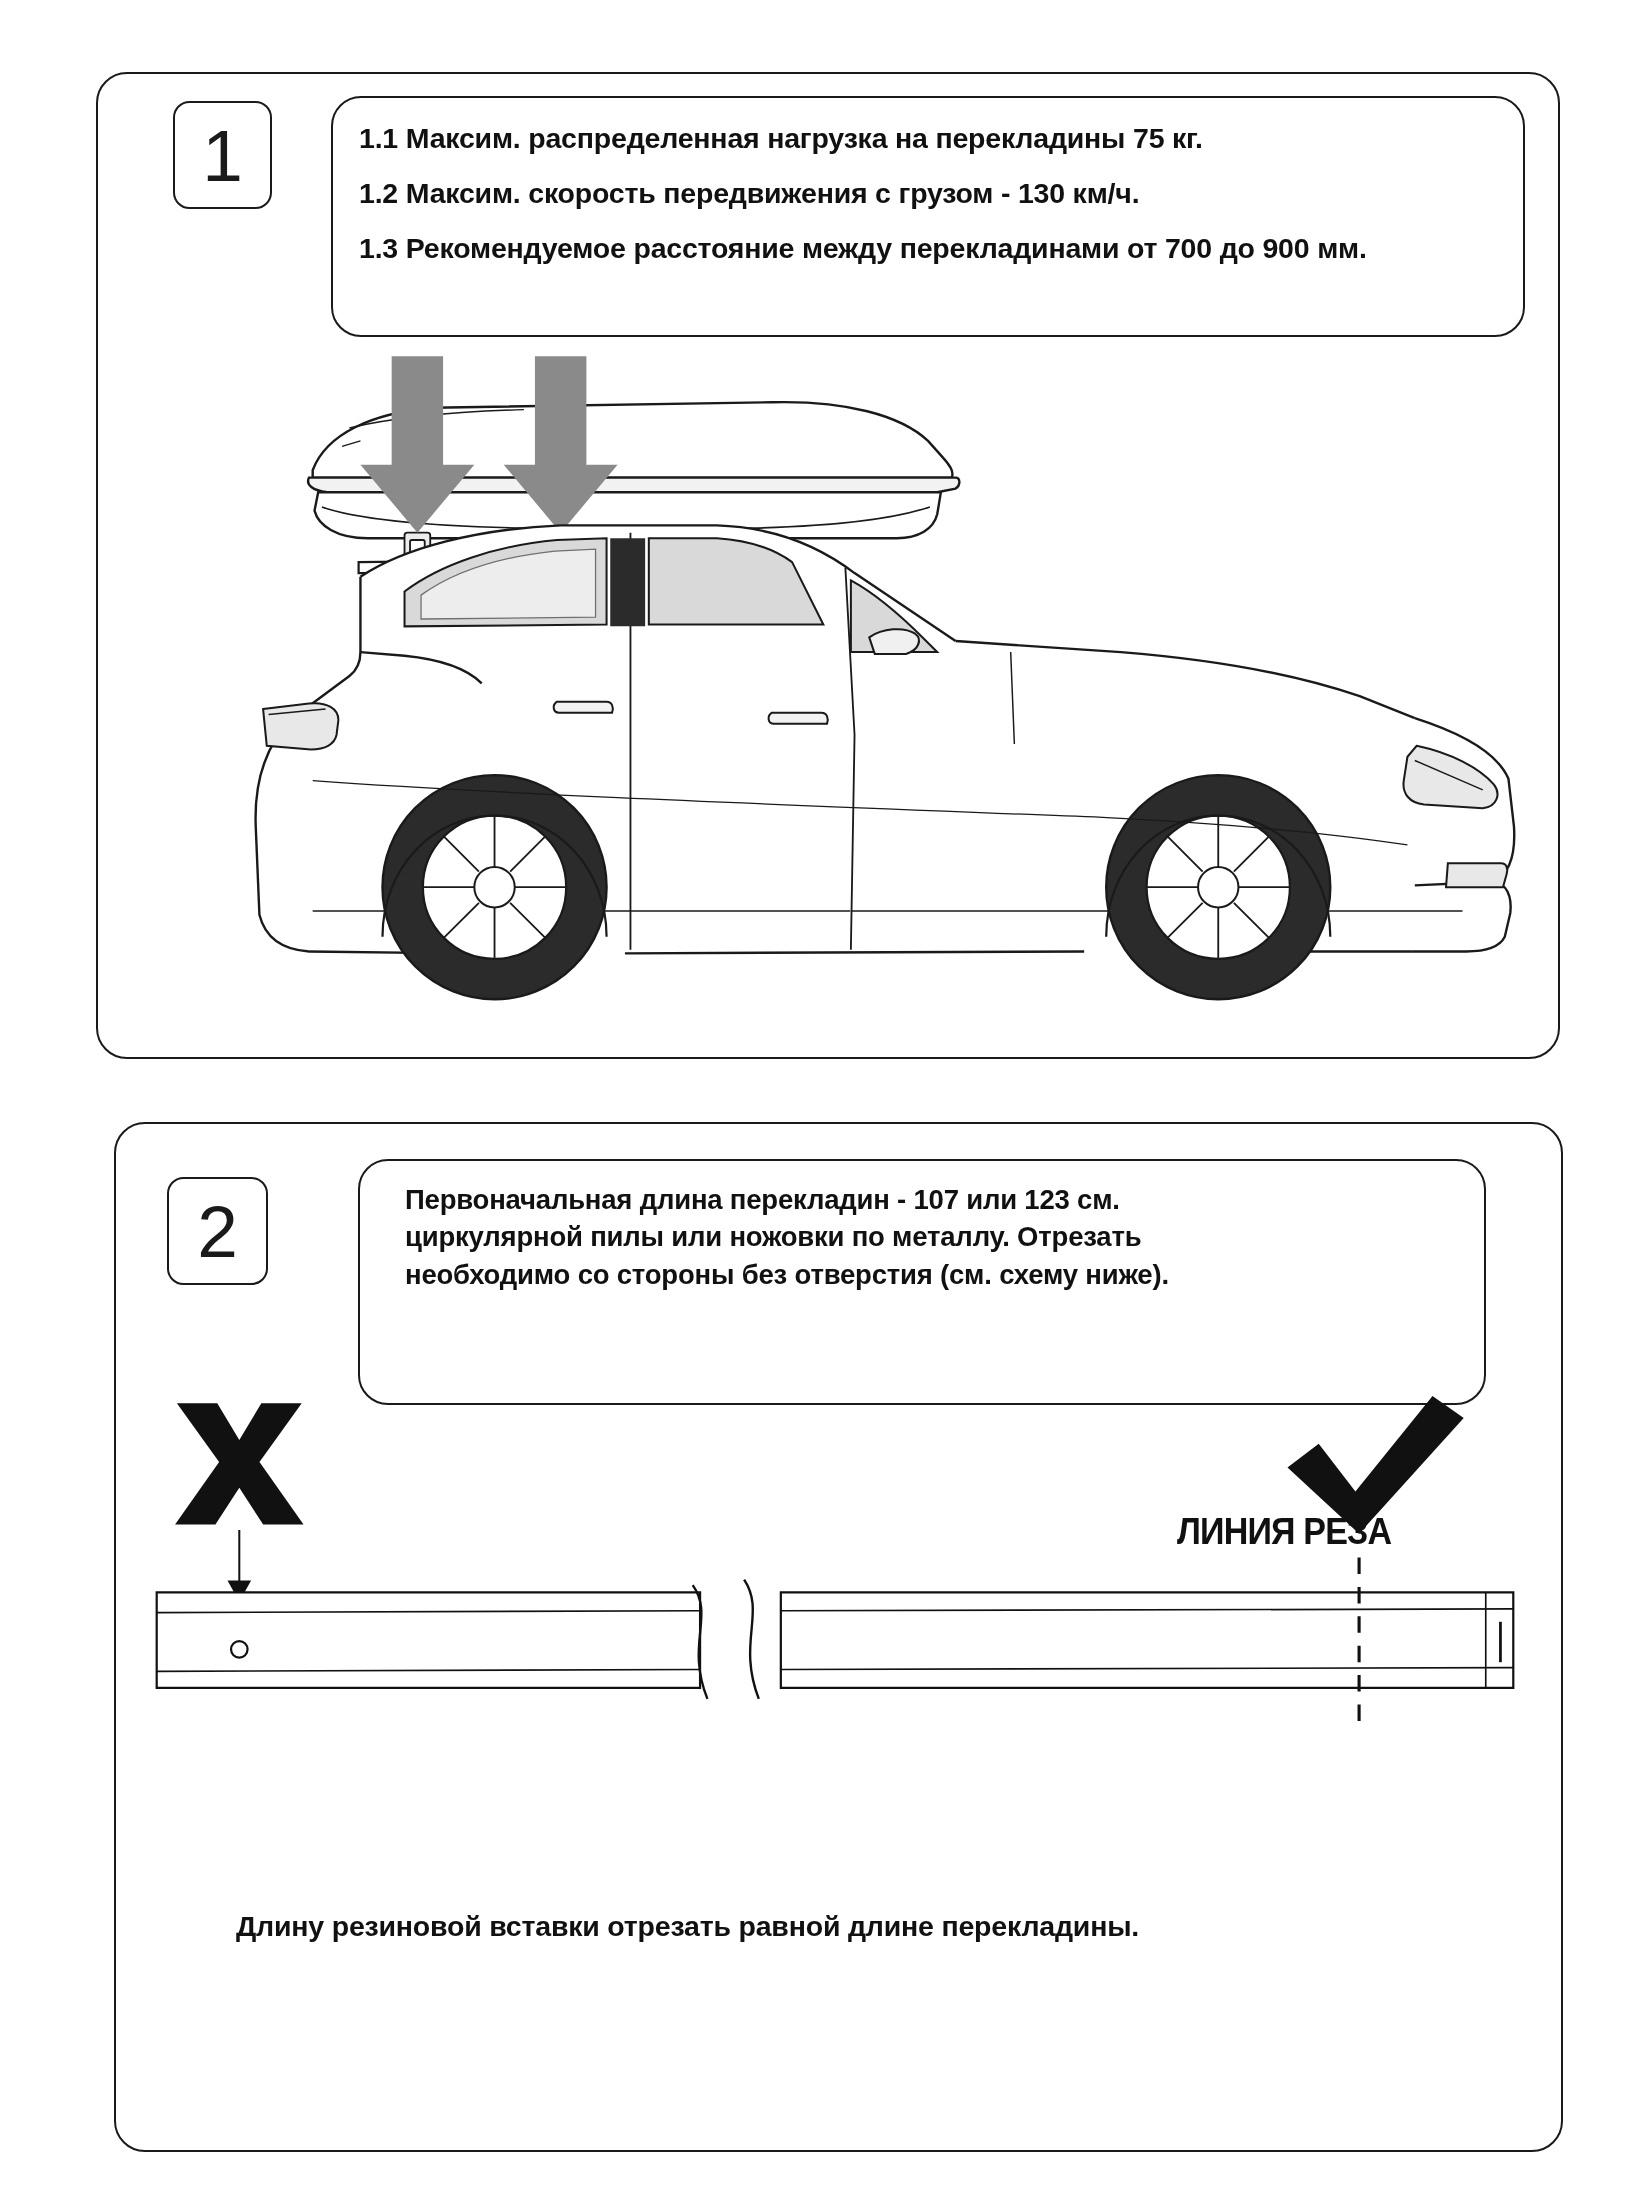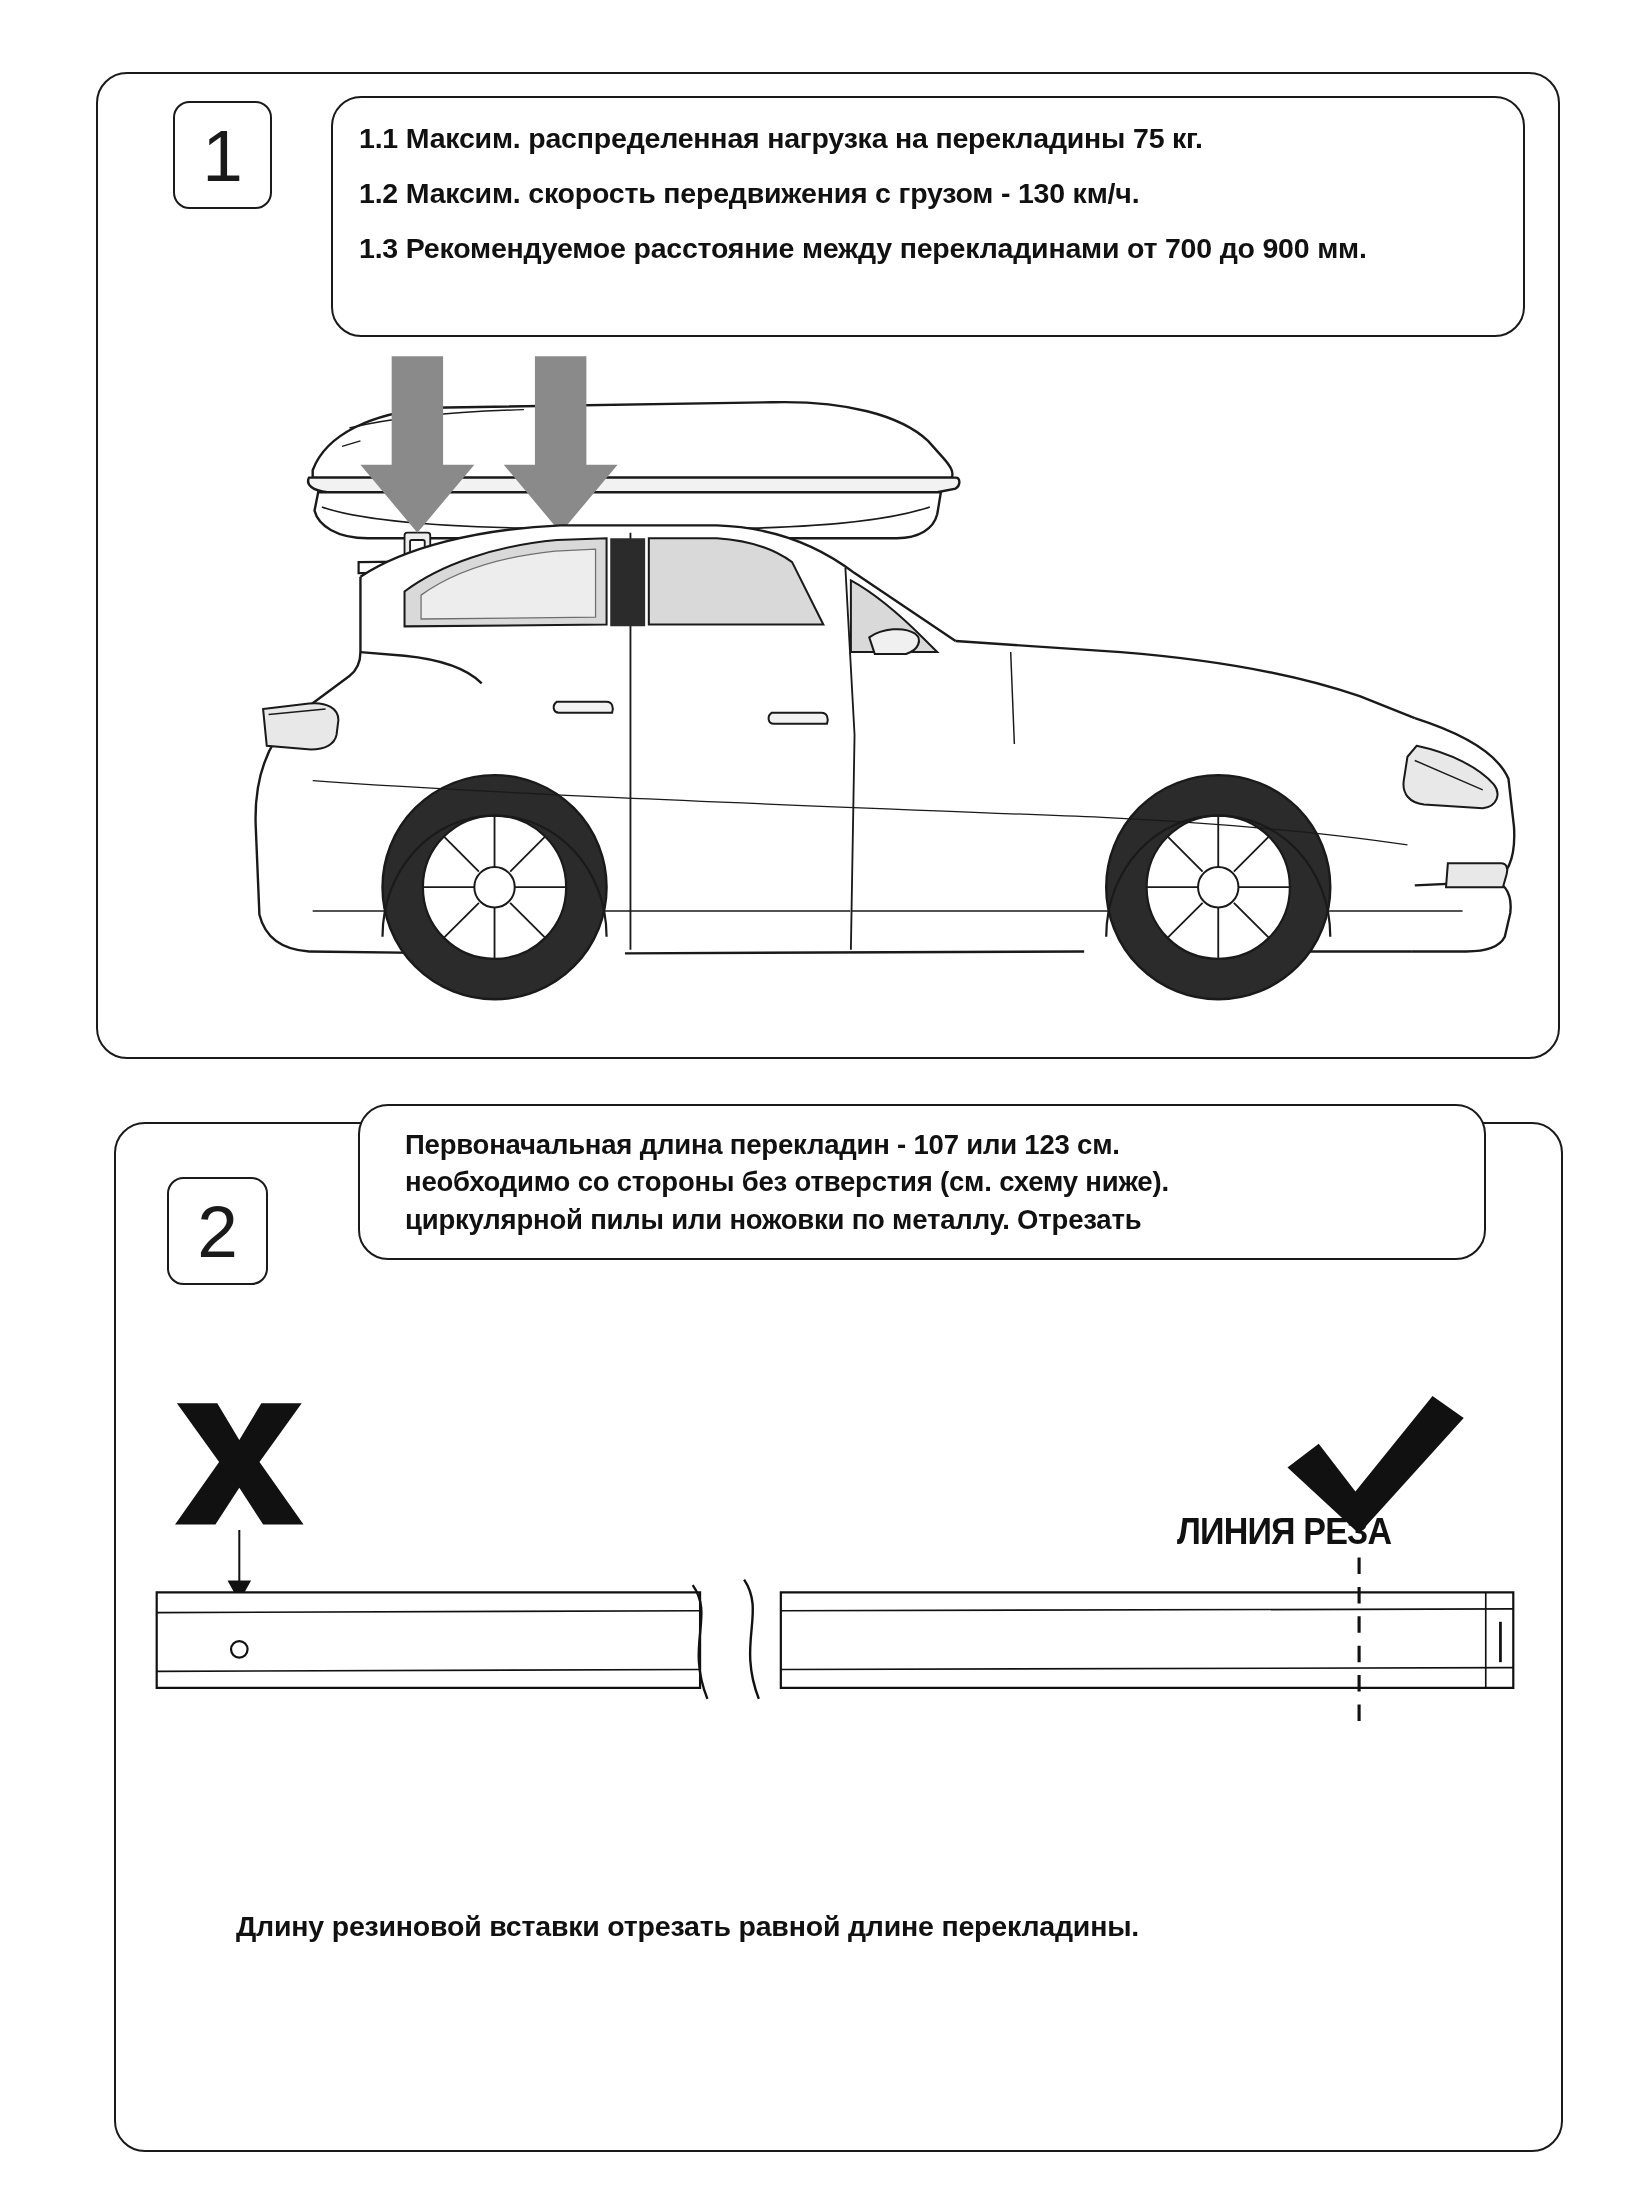--- a/index.html
+++ b/index.html
@@ -55,21 +55,21 @@
   
   .bubble {
     position: absolute;
     border: 2.8px solid #1a1a1a;
     border-radius: 30px;
     box-sizing: border-box;
     background: #fff;
     padding: 20px 26px 16.5px 26px;
   }
   #bubble-1 { left: 331px; top: 96px; width: 1194px; height: 241px; }
-  #bubble-2 { left: 358px; top: 1104px; width: 1128px; height: 156px; padding-left: 45px; }
+  #bubble-2 { left: 358px; top: 1159px; width: 1128px; height: 246px; padding-left: 45px; }
 
   .bubble p {
     margin: 0;
     font-size: 28.5px;
     font-weight: bold;
     line-height: 1.42;
     letter-spacing: -0.2px;
     color: #111;
   }
   #bubble-1 p { margin-bottom: 14.7px; }
@@ -236,22 +236,22 @@
 
   <div class="panel" id="panel-2">
   </div>
 
   <div class="step-num" id="step-2-num">
     <span>2</span>
   </div>
 
   <div class="bubble" id="bubble-2">
     <p>Первоначальная длина перекладин - 107 или 123 см.</p>
+    <p>циркулярной пилы или ножовки по металлу. Отрезать</p>
     <p>необходимо со стороны без отверстия (см. схему ниже).</p>
-    <p>циркулярной пилы или ножовки по металлу. Отрезать</p>
   </div>
 
   <div class="illus" id="bar-illus">
     <svg width="1405" height="514" viewBox="0 0 1530 560" fill="none" xmlns="http://www.w3.org/2000/svg">
 
       <g fill="#111111">
         <path d="M42 8 L86 8 L110 48 L134 8 L178 8 L132 72 L180 140 L136 140 L110 100 L84 140 L40 140 L88 72 Z"></path>
       </g>
 
       <g stroke="#111111" stroke-width="2.2" fill="#111111">

